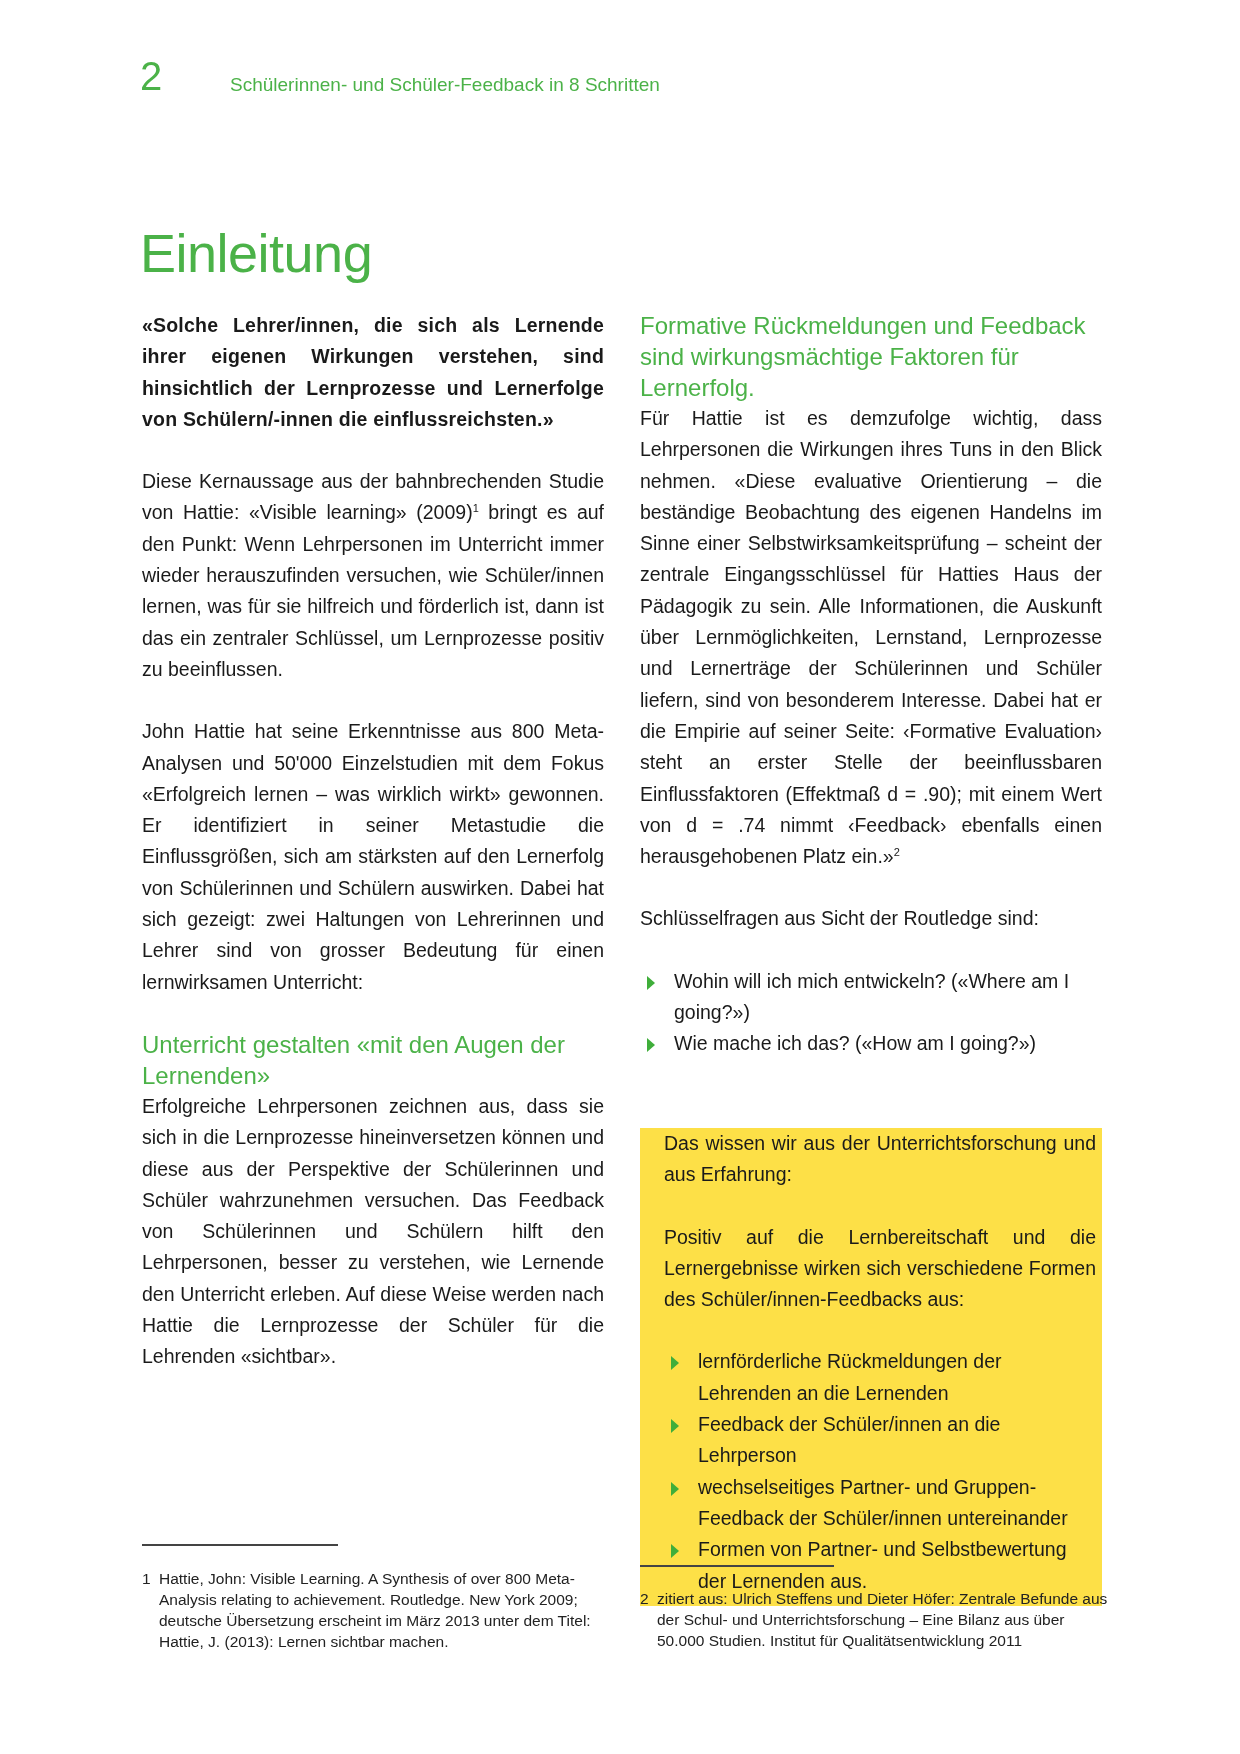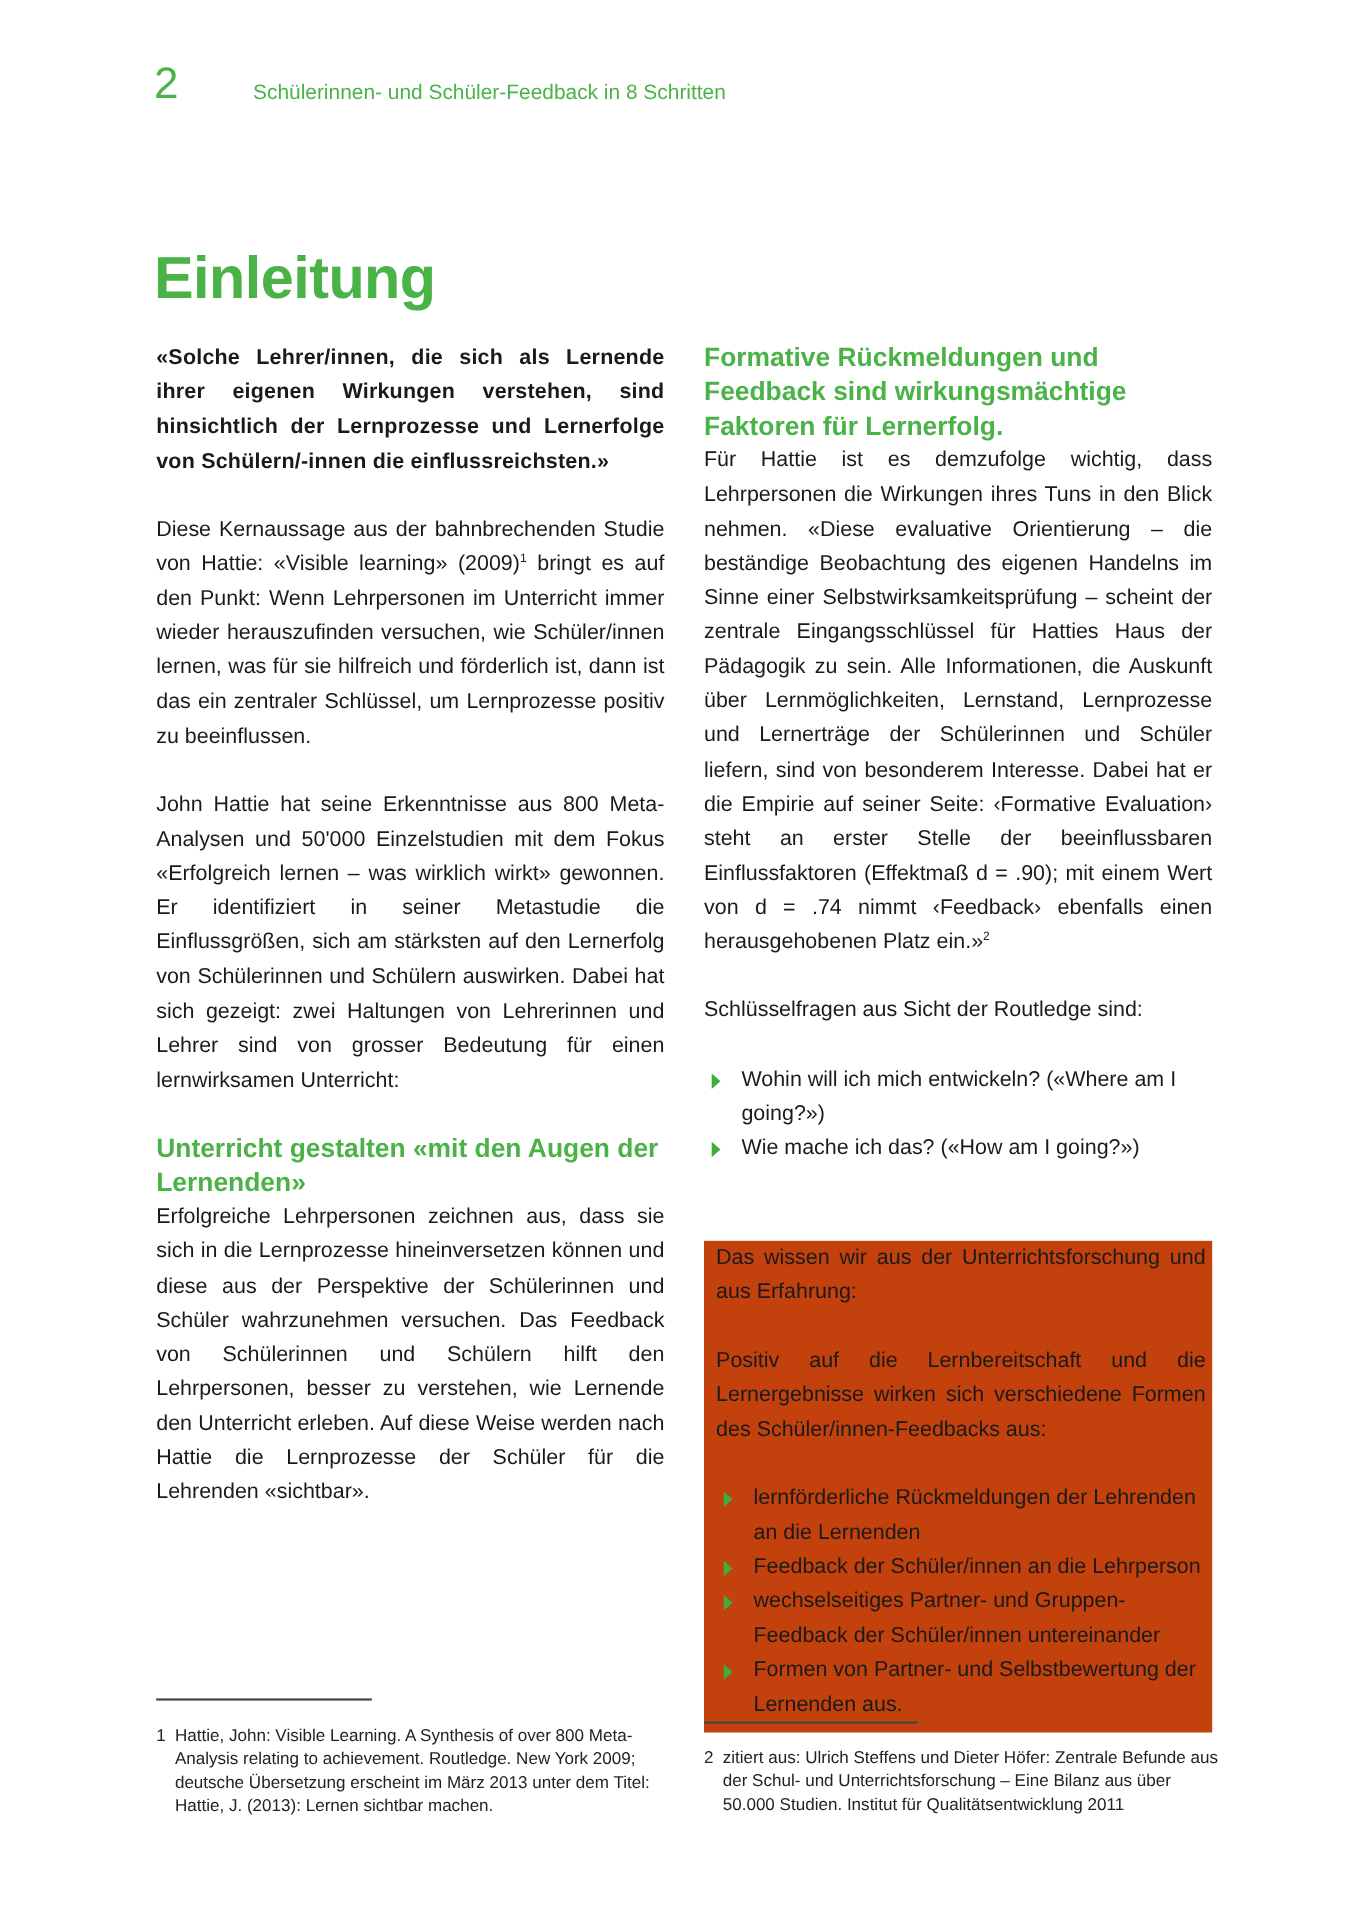--- a/index.html
+++ b/index.html
@@ -1,33 +1,33 @@
 <!DOCTYPE html>
 <html><head>
 <meta charset="utf-8">
 <style>
   html, body { margin:0; padding:0; background:#ffffff; }
   body { width:1240px; height:1754px; position:relative; overflow:hidden;
          font-family:"Liberation Sans", sans-serif; color:#1a1a1a; }
   #page-number { position:absolute; left:140px; top:56px; font-size:40px; font-weight:300; color:#4bb248; line-height:1; }
   #running-head { position:absolute; left:230px; top:74px; font-size:19px; color:#4bb248; }
-  #page-title { position:absolute; left:140px; top:222px; font-size:54px; color:#4bb248; margin:0; font-weight:bold; letter-spacing:-0.5px; }
+  #page-title { position:absolute; left:140px; top:222px; font-size:54px; color:#4bb248; margin:0; font-weight:normal; letter-spacing:-0.5px; }
   .col { position:absolute; width:462px; font-size:19.5px; line-height:31.3px; text-align:justify; }
   #col-left { left:142px; top:310px; }
   #col-right { left:640px; top:310px; width:462px; }
   .lead { font-weight:bold; margin:0 0 31px 0; letter-spacing:0.2px; }
   p { margin:0 0 31px 0; }
-  .sub { color:#4bb248; font-size:24px; line-height:31px; margin:0 0 0 0; text-align:left; font-weight:bold; }
+  .sub { color:#4bb248; font-size:24px; line-height:31px; margin:0 0 0 0; text-align:left; font-weight:normal; }
   .sub + p { margin-top:0; }
   sup { font-size:11px; vertical-align:super; line-height:0; }
   ul.arrows { list-style:none; margin:5px; padding:0; text-align:left; }
   ul.arrows li { position:relative; padding-left:29px; }
   ul.arrows li .tri { position:absolute; left:2px; top:10px; width:0; height:0;
        border-top:7px solid transparent; border-bottom:7px solid transparent; border-left:8px solid #3fae3a; }
-  #infobox { position:absolute; left:640px; top:1128px; width:462px; background:#c2410c; padding:0 0 4px 11px; box-sizing:border-box;
+  #infobox { position:absolute; left:640px; top:1128px; width:462px; background:#fde047; padding:0 0 4px 24px; box-sizing:border-box;
              font-size:19.5px; line-height:31.3px; text-align:justify; }
   #infobox p { margin:0 0 31px 0; padding-right:6px; }
   #infobox ul.arrows li { padding-left:29px; }
   .fn-rule { position:absolute; height:1.5px; background:#444; }
   #fn-rule-left { left:142px; top:1544px; width:196px; }
   #fn-rule-right { left:640px; top:1565px; width:194px; }
   .footnote { position:absolute; font-size:15.5px; line-height:21px; color:#222; }
   .footnote .num { position:absolute; left:0; top:0; }
   .footnote .txt { display:block; padding-left:17px; }
   #footnote-1 { left:142px; top:1568px; width:470px; }

